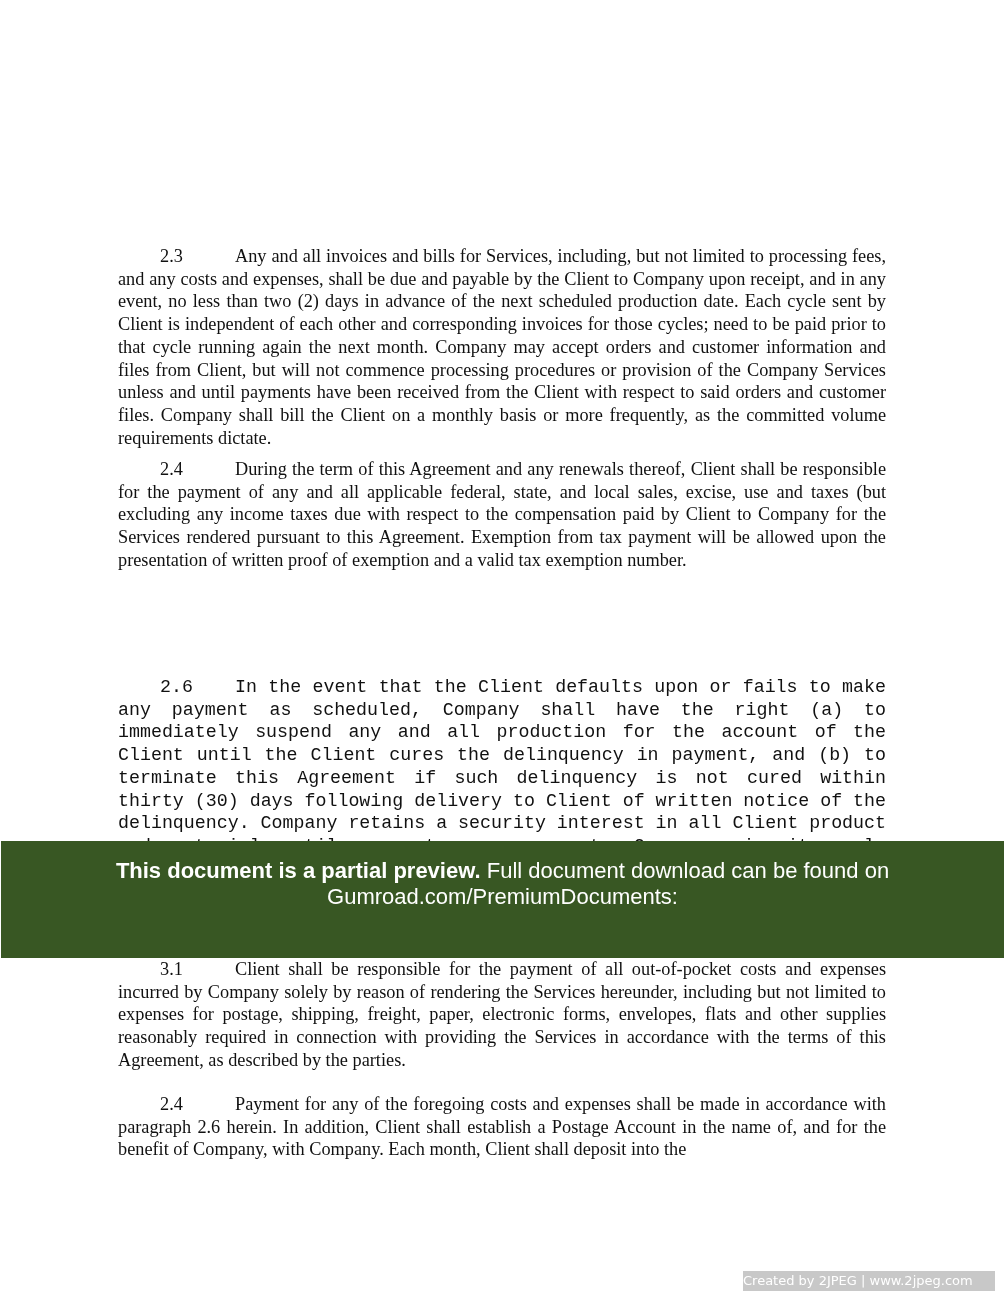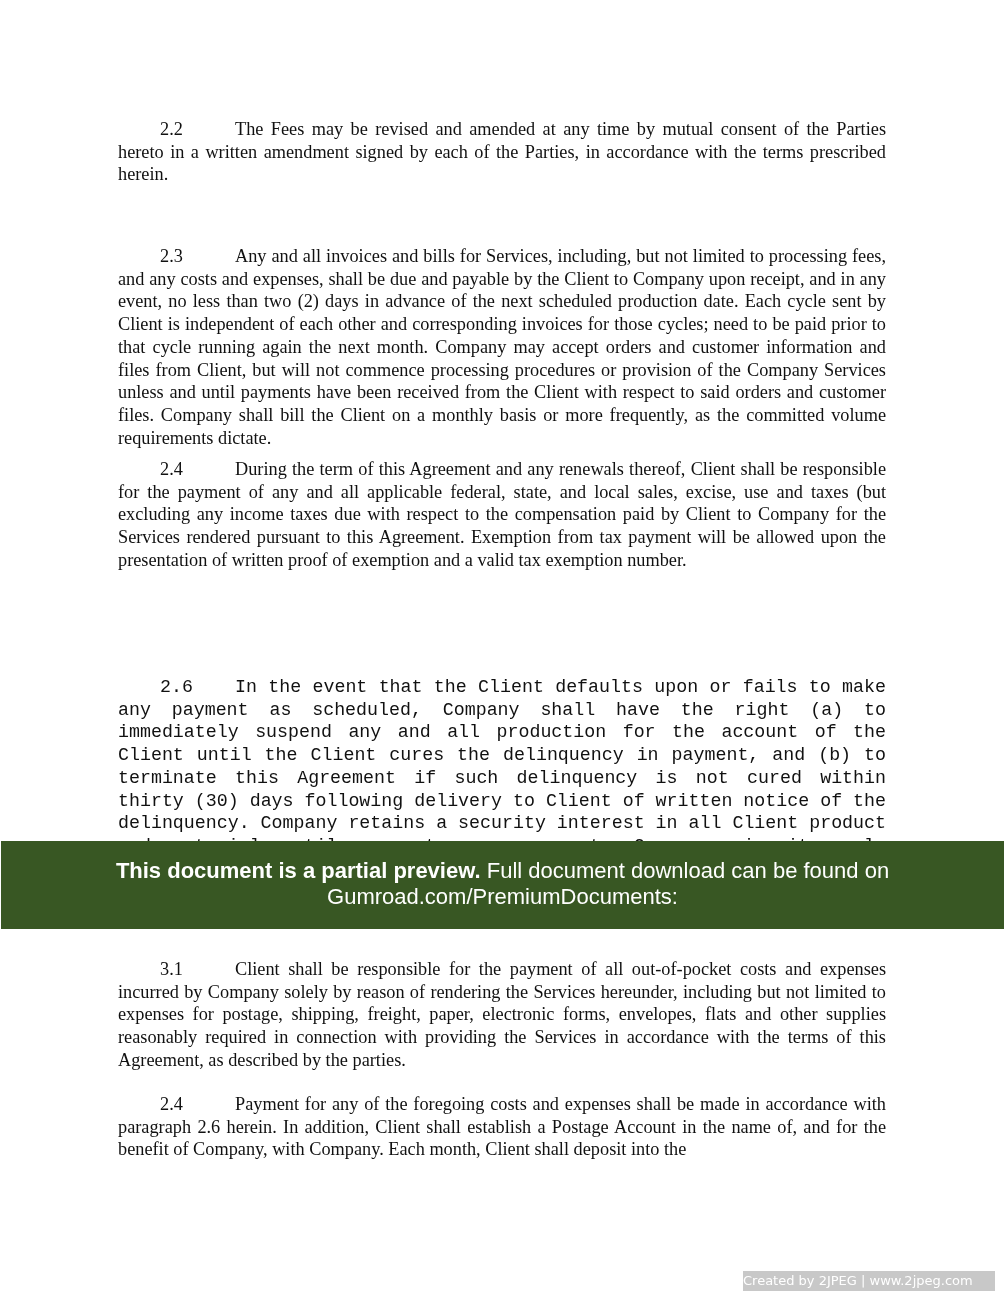--- a/index.html
+++ b/index.html
@@ -33,21 +33,21 @@
     .para .num {
       display: inline-block;
       width: 75px;
       padding-left: 42px;
     }
     .banner {
       position: absolute;
       left: 1px;
       top: 841px;
       width: 1003px;
-      height: 88px;
+      height: 117px;
       background: #385723;
       color: #ffffff;
       font-family: "Liberation Sans", "DejaVu Sans", sans-serif;
       text-align: center;
       font-size: 22px;
       line-height: 26px;
     }
     .banner .line1 {
       margin-top: 17px;
     }
@@ -74,23 +74,20 @@
       line-height: 20px;
       text-align: left;
       white-space: nowrap;
     }
   </style>
 </head>
 <body>
 
 <div class="page">
 
-  <p class="para" style="top:118px;">
-    <span class="num">2.2</span><span>The Fees may be revised and amended at any time by mutual consent of the Parties hereto in a written amendment signed by each of the Parties, in accordance with the terms prescribed herein.</span>
-  </p>
 
   <p class="para" style="top:209px;margin-top:36px;">
     <span class="num">2.3</span><span>Any and all invoices and bills for Services, including, but not limited to processing fees, and any costs and expenses, shall be due and payable by the Client to Company upon receipt, and in any event, no less than two (2) days in advance of the next scheduled production date. Each cycle sent by Client is independent of each other and corresponding invoices for those cycles; need to be paid prior to that cycle running again the next month. Company may accept orders and customer information and files from Client, but will not commence processing procedures or provision of the Company Services unless and until payments have been received from the Client with respect to said orders and customer files. Company shall bill the Client on a monthly basis or more frequently, as the committed volume requirements dictate.</span>
   </p>
 
   <p class="para" style="top:458px;">
     <span class="num">2.4</span><span>During the term of this Agreement and any renewals thereof, Client shall be responsible for the payment of any and all applicable federal, state, and local sales, excise, use and taxes (but excluding any income taxes due with respect to the compensation paid by Client to Company for the Services rendered pursuant to this Agreement. Exemption from tax payment will be allowed upon the presentation of written proof of exemption and a valid tax exemption number.</span>
   </p>
 
 

